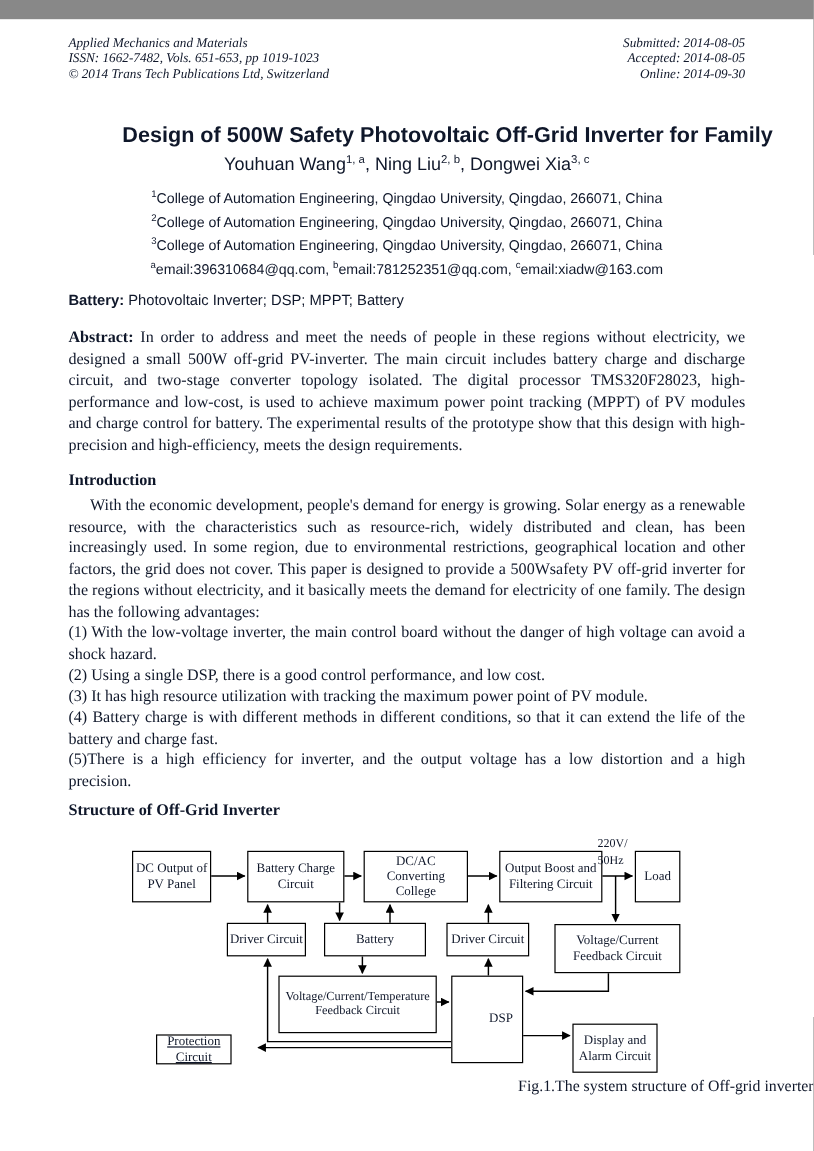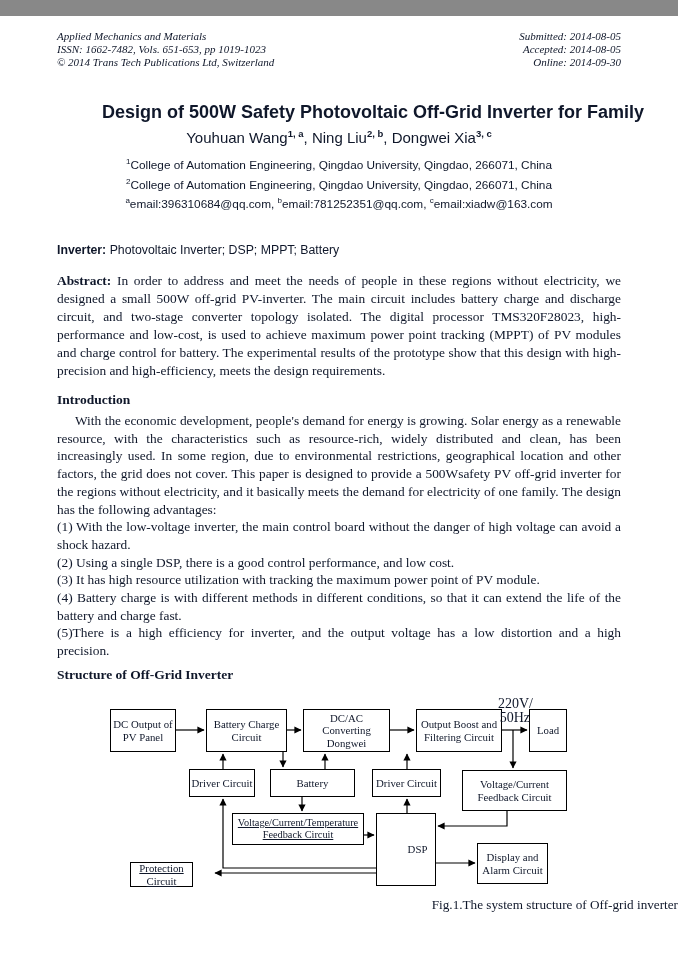--- a/index.html
+++ b/index.html
@@ -9,21 +9,21 @@
   }
   
   .hdr{position:absolute;top:14px;left:57px;right:57px;display:flex;justify-content:space-between;
        font-style:italic;font-size:11px;line-height:13.2px;}
   .hdr .right{text-align:right;}
   
   .title{position:absolute;top:86px;left:0;width:100%;text-align:center;
          font-family:"Liberation Sans",sans-serif;font-weight:bold;font-size:18px;padding-left:34px;}
   .authors{position:absolute;top:112px;left:0;width:100%;text-align:center;
            font-family:"Liberation Sans",sans-serif;font-size:15px;}
-  .authors sup{font-size:9.5px;font-weight:bold;}
+  .authors sup{font-size:9.5px;}
   .affils{position:absolute;top:138px;left:0;width:100%;text-align:center;
           font-family:"Liberation Sans",sans-serif;font-size:11.8px;line-height:15.6px;}
   .affils sup{font-size:8px;}
   
   .keywords{position:absolute;top:227px;left:57px;width:564px;
             font-family:"Liberation Sans",sans-serif;font-size:12.3px;}
   .keywords b{font-weight:bold;}
   
   .abstract{position:absolute;top:256px;left:57px;width:564px;
             font-size:13.4px;line-height:18px;text-align:justify;}
@@ -32,36 +32,36 @@
   .intro{position:absolute;top:396px;left:57px;width:564px;
          font-size:13.4px;line-height:17.7px;text-align:justify;}
   .intro .para{text-indent:18px;}
   
   .figure{position:absolute;top:678px;left:54px;width:570px;height:200px;}
   .figure svg{position:absolute;left:0;top:0;}
   .fbox{position:absolute;border:1px solid #000;box-sizing:border-box;
         display:flex;align-items:center;justify-content:center;text-align:center;
         font-size:10.8px;line-height:12.6px;font-family:"Liberation Serif",serif;padding:1px;}
   .fbox-sm{font-size:10.3px;line-height:12.2px;}
-  .aclabel{position:absolute;left:444px;top:3px;width:32px;text-align:right;
-           font-size:14px;line-height:13.5px;}
+  .aclabel{position:absolute;left:444px;top:3px;width:32px;text-align:left;
+           font-size:10px;line-height:13.5px;}
   .caption{position:absolute;top:881px;left:0;width:100%;text-align:right;font-size:13.2px;}
   
   #b-dc{left:56px;top:15px;width:66px;height:43px;}
   #b-bcc{left:152px;top:15px;width:81px;height:43px;}
   #b-dcac{left:249px;top:15px;width:87px;height:43px;}
   #b-boost{left:362px;top:15px;width:86px;height:43px;}
   #b-load{left:475px;top:15px;width:38px;height:43px;}
   #b-drv1{left:135px;top:75px;width:66px;height:28px;}
   #b-batt{left:216px;top:75px;width:85px;height:28px;}
   #b-drv2{left:318px;top:75px;width:69px;height:28px;}
   #b-vcf{left:408px;top:76px;width:105px;height:41px;}
-  #b-vctf{left:178px;top:119px;width:132px;height:32px;text-decoration:underline;}
+  #b-vctf{left:178px;top:119px;width:132px;height:48px;}
   #b-dsp{left:322px;top:119px;width:60px;height:73px;padding-left:24px;}
-  #b-disp{left:423px;top:149px;width:71px;height:41px;}
+  #b-disp{left:423px;top:159px;width:71px;height:41px;}
   #b-prot{left:76px;top:168px;width:63px;height:25px;text-decoration:underline;}
 </style>
 </head>
 <body>
 
 <div class="page">
 
   <div class="hdr">
     <div class="left">
       <div>Applied Mechanics and Materials</div>
@@ -79,25 +79,26 @@
 
   <div class="authors">
     <span>Youhuan Wang</span><sup>1, a</sup><span>, </span>
     <span>Ning Liu</span><sup>2, b</sup><span>, </span>
     <span>Dongwei Xia</span><sup>3, c</sup>
   </div>
 
   <div class="affils">
     <div><sup>1</sup><span>College of Automation Engineering, Qingdao University, Qingdao, 266071, China</span></div>
     <div><sup>2</sup><span>College of Automation Engineering, Qingdao University, Qingdao, 266071, China</span></div>
+    <div><sup>3</sup><span>College of Automation Engineering, Qingdao University, Qingdao, 266071, China</span></div>
     <div><sup>a</sup><span>email:396310684@qq.com, </span><sup>b</sup><span>email:781252351@qq.com, </span><sup>c</sup><span>email:xiadw@163.com</span></div>
   </div>
 
   <div class="keywords">
-    <b>Inverter:</b><span> Photovoltaic Inverter; DSP; MPPT; Battery</span>
+    <b>Battery:</b><span> Photovoltaic Inverter; DSP; MPPT; Battery</span>
   </div>
 
   <div class="abstract">
     <b>Abstract:</b><span> In order to address and meet the needs of people in these regions without electricity, we designed a small 500W off-grid PV-inverter. The main circuit includes battery charge and discharge circuit, and two-stage converter topology isolated. The digital processor TMS320F28023, high-performance and low-cost, is used to achieve maximum power point tracking (MPPT) of PV modules and charge control for battery. The experimental results of the prototype show that this design with high-precision and high-efficiency, meets the design requirements.</span>
   </div>
 
   <div class="sechead" style="top:376px;">Introduction</div>
   <div class="intro">
     <div class="para">With the economic development, people's demand for energy is growing. Solar energy as a renewable resource, with the characteristics such as resource-rich, widely distributed and clean, has been increasingly used. In some region, due to environmental restrictions, geographical location and other factors, the grid does not cover. This paper is designed to provide a 500Wsafety PV off-grid inverter for the regions without electricity, and it basically meets the demand for electricity of one family. The design has the following advantages:</div>
     <div>(1) With the low-voltage inverter, the main control board without the danger of high voltage can avoid a shock hazard.</div>
@@ -131,21 +132,21 @@
         <polyline points="453,117 453,132 384,132" marker-end="url(#ah)"></polyline>
         <line x1="382" y1="169" x2="421" y2="169" marker-end="url(#ah)"></line>
         <polyline points="322,174 169,174 169,105" marker-end="url(#ah)"></polyline>
         <line x1="322" y1="179" x2="161" y2="179" marker-end="url(#ah)"></line>
         <line x1="353" y1="119" x2="353" y2="105" marker-end="url(#ah)"></line>
       </g>
     </svg>
 
     <div class="fbox" id="b-dc">DC Output of PV Panel</div>
     <div class="fbox" id="b-bcc">Battery Charge Circuit</div>
-    <div class="fbox" id="b-dcac">DC/AC Converting Dongwei</div>
+    <div class="fbox" id="b-dcac">DC/AC Converting College</div>
     <div class="fbox" id="b-boost">Output Boost and Filtering Circuit</div>
     <div class="fbox" id="b-load">Load</div>
     <div class="fbox" id="b-drv1">Driver Circuit</div>
     <div class="fbox" id="b-batt">Battery</div>
     <div class="fbox" id="b-drv2">Driver Circuit</div>
     <div class="fbox" id="b-vcf">Voltage/Current Feedback Circuit</div>
     <div class="fbox fbox-sm" id="b-vctf">Voltage/Current/Temperature Feedback Circuit</div>
     <div class="fbox" id="b-dsp">DSP</div>
     <div class="fbox" id="b-disp">Display and Alarm Circuit</div>
     <div class="fbox" id="b-prot">Protection Circuit</div>

